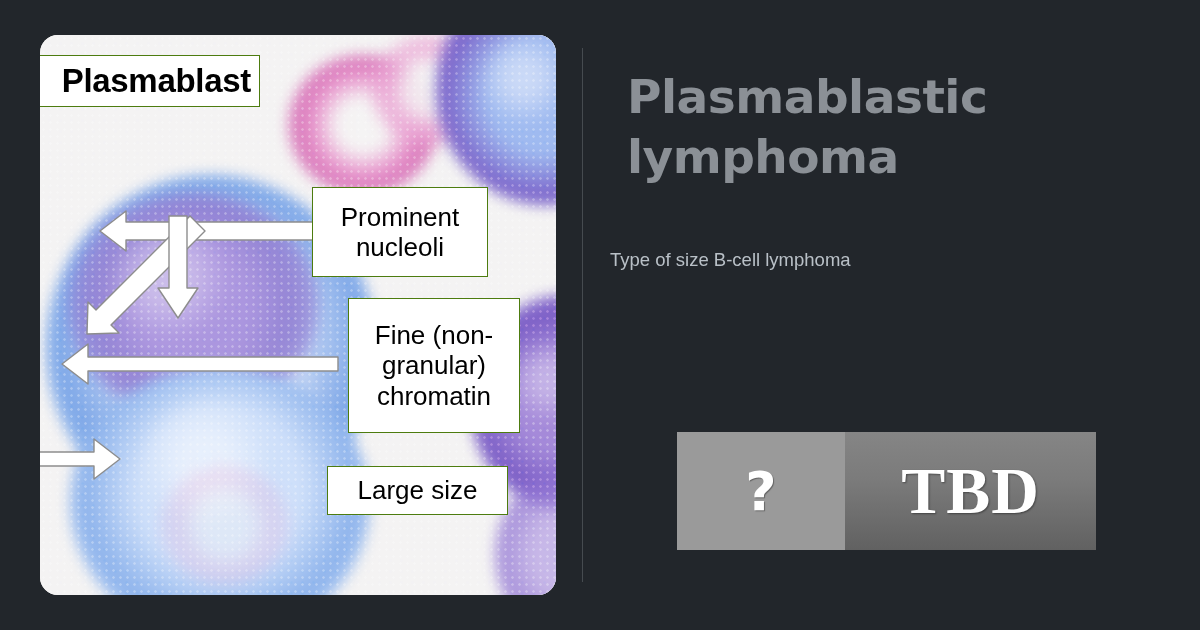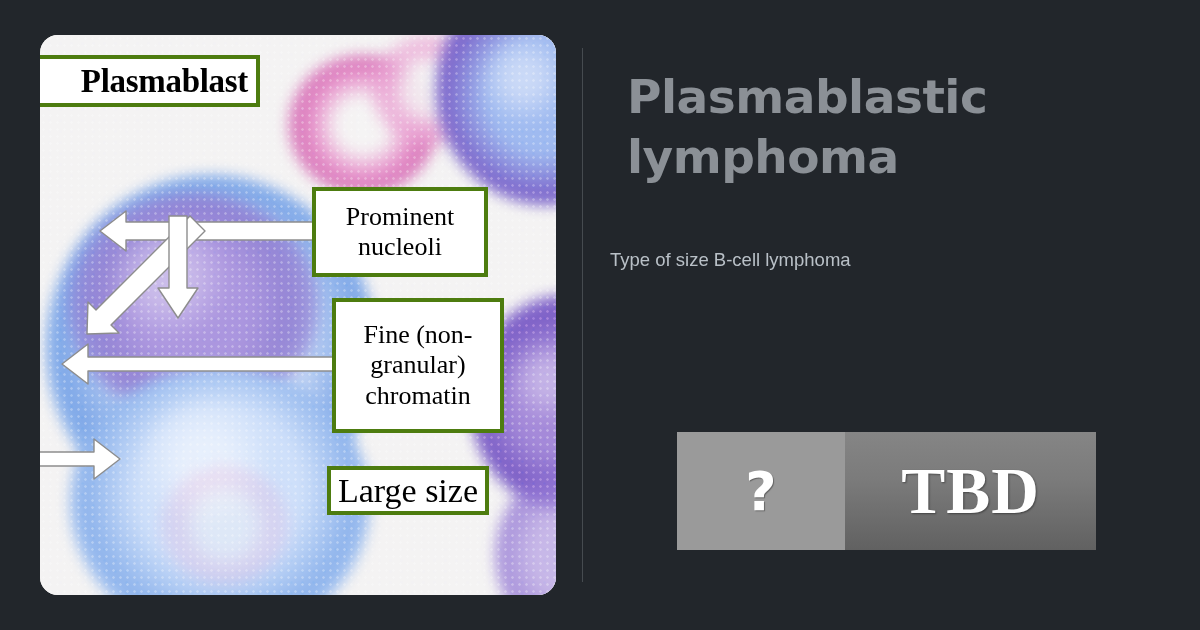--- a/index.html
+++ b/index.html
@@ -137,26 +137,26 @@
       radial-gradient(rgba(70,110,200,.16) .9px, rgba(70,110,200,0) 1.6px);
     background-size: 7px 7px, 11px 11px;
     background-position: 0 0, 4px 3px;
     mix-blend-mode: overlay;
   }
 
   
   .anno-box {
     position: absolute;
     background: #ffffff;
-    border: 4px solid #4d7c0f;
+    border: 1px solid #4d7c0f;
     box-sizing: border-box;
     color: #000;
     text-align: center;
     line-height: 1.16;
-    font-family: Liberation Serif, serif;
+    font-family: Liberation Sans, sans-serif;
   }
   #label-plasmablast {
     left: -12px;
     top: 20px;
     width: 232px;
     height: 52px;
     font-size: 33px;
     font-weight: bold;
     letter-spacing: -.3px;
     display: flex;
@@ -180,35 +180,35 @@
     left: 272px;
     top: 152px;
     width: 176px;
     height: 90px;
     font-size: 26px;
     display: flex;
     align-items: center;
     justify-content: center;
   }
   #label-chromatin {
-    left: 292px;
+    left: 308px;
     top: 263px;
     width: 172px;
     height: 135px;
     font-size: 26px;
     display: flex;
     align-items: center;
     justify-content: center;
   }
   #label-large-size {
     left: 287px;
     top: 431px;
-    width: 162px;
+    width: 181px;
     height: 49px;
-    font-size: 34px;
+    font-size: 26px;
     display: flex;
     align-items: center;
     justify-content: center;
   }
 
   
   #arrows {
     position: absolute;
     inset: 0;
     pointer-events: none;

